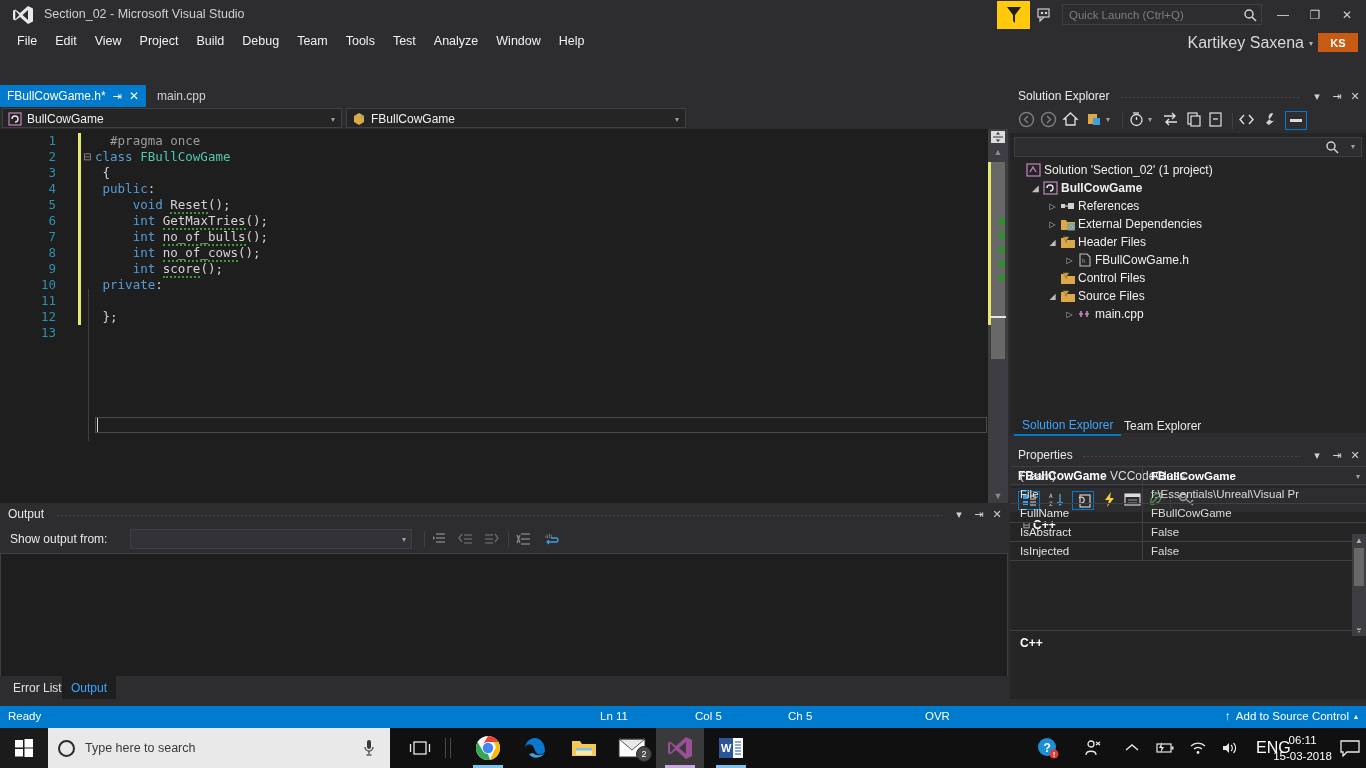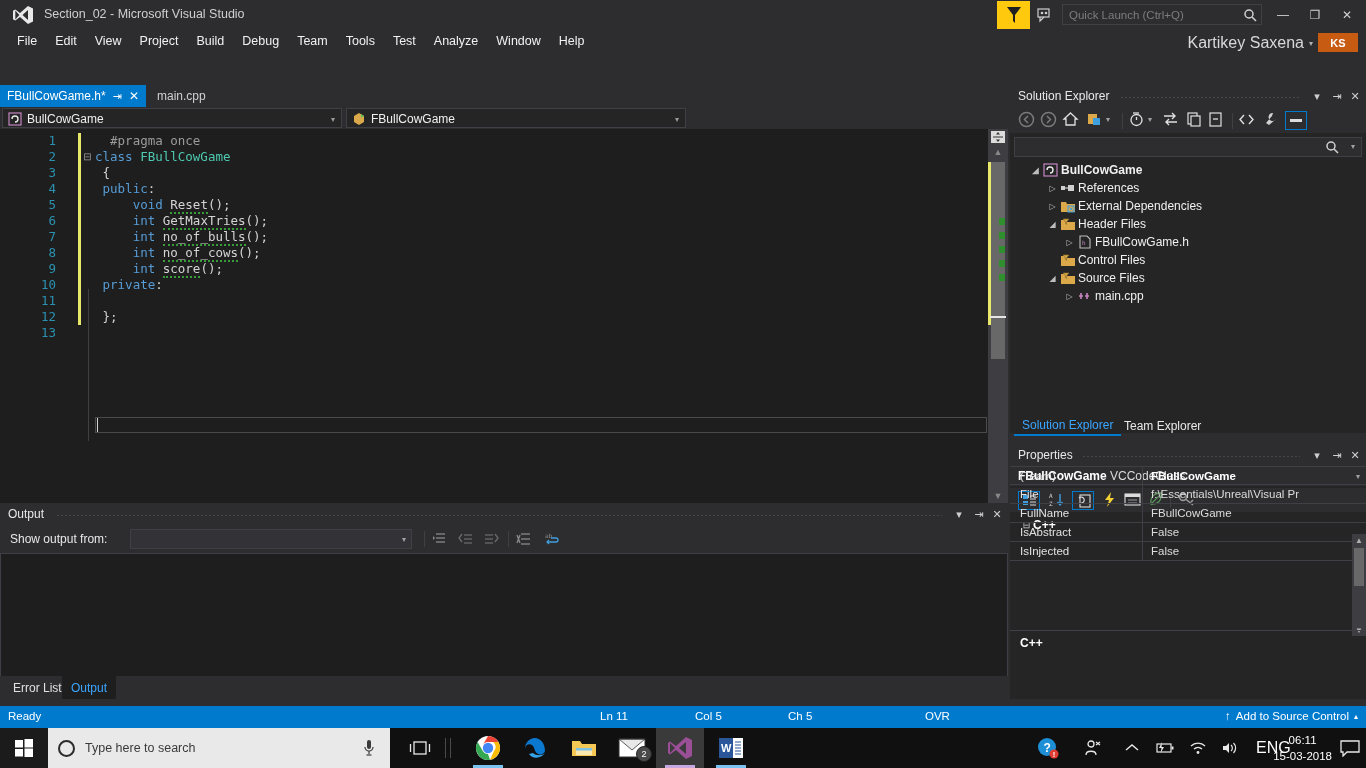--- a/index.html
+++ b/index.html
@@ -636,20 +636,30 @@
       <span style="position:absolute; right:22px; top:2px;">
         <svg width="14" height="14" viewBox="0 0 14 14">
             <circle cx="6" cy="6" r="4" fill="none" stroke="#d0d0d0" stroke-width="1.5"></circle>
             <line x1="9" y1="9" x2="13" y2="13" stroke="#d0d0d0" stroke-width="1.6"></line>
           </svg>
       </span>
       <span style="position:absolute; right:6px; top:4px; font-size:8px; color:#a0a0a0;">▾</span>
     </div>
 
     <div class="se-tree" id="se-tree">
+        <div class="trow" style="padding-left: 0px;">
+          <span class="exp"></span>
+          <span class="tic">
+            <svg width="15" height="14" viewBox="0 0 15 14">
+              <rect x="1" y="1" width="13" height="12" fill="none" stroke="#c586c0" stroke-width="1.2"></rect>
+              <path d="M4,9 L7,4 L10,9" fill="none" stroke="#c586c0" stroke-width="1.3"></path>
+            </svg>
+          </span>
+          <span class="tlbl">Solution 'Section_02' (1 project)</span>
+        </div>
         <div class="trow" style="padding-left: 17px; font-weight: bold;">
           <span class="exp">◢</span>
           <span class="tic">
             <svg width="15" height="14" viewBox="0 0 15 14">
               <rect x="1" y="1" width="13" height="12" fill="none" stroke="#c586c0" stroke-width="1.2"></rect>
               <path d="M4,7 a3,3 0 1 1 3,3" fill="none" stroke="#e8e8e8" stroke-width="1.4"></path>
             </svg>
           </span>
           <span class="tlbl">BullCowGame</span>
         </div>

